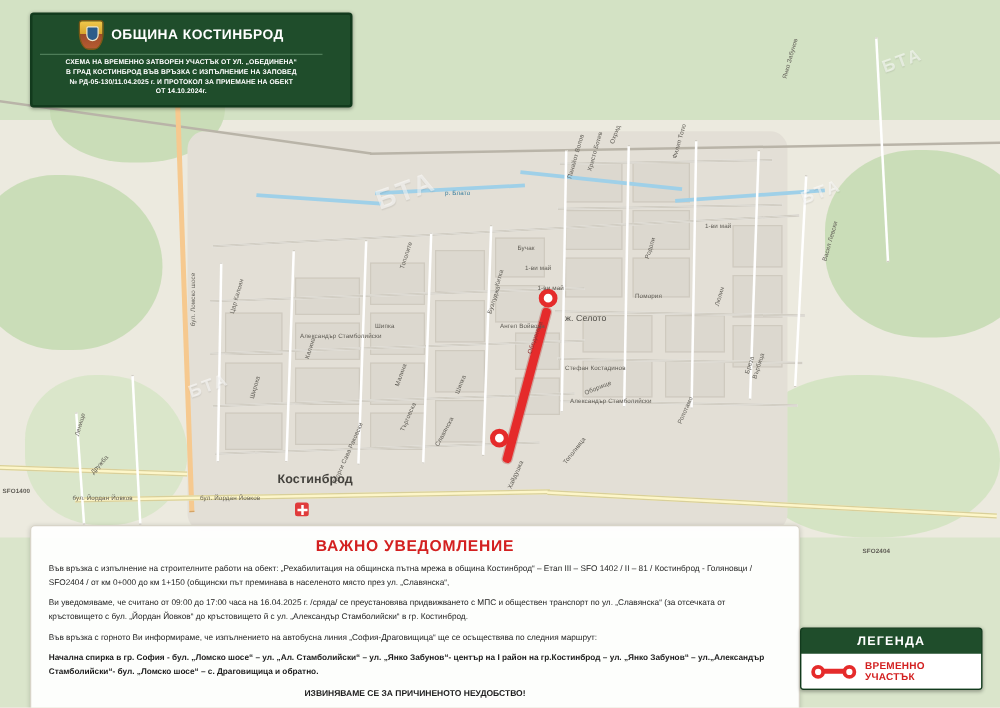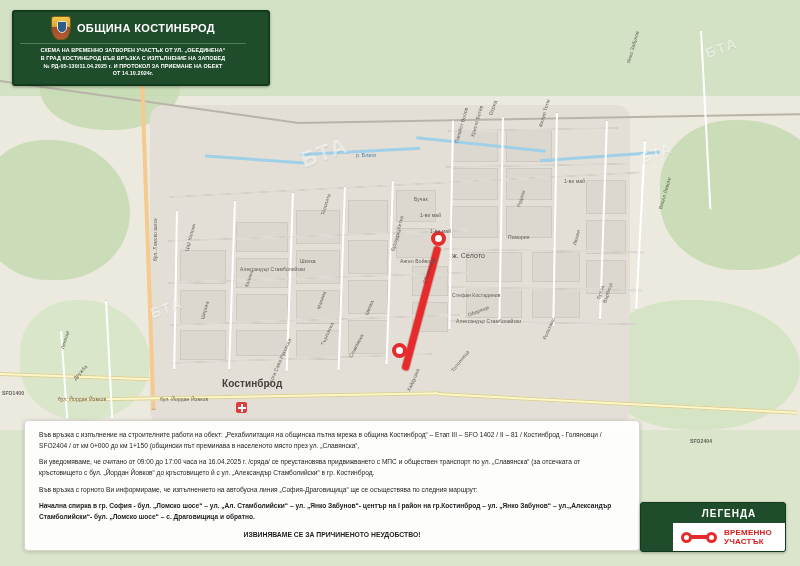--- a/index.html
+++ b/index.html
@@ -116,21 +116,21 @@
     position: absolute;
     width: 15px; height: 15px;
     border-radius: 50%;
     background: #ffffff;
     border: 4px solid #e52b2b;
   }
 
   
   #title-plaque {
     position: absolute;
-    left: 12px; top: 10px;
+    left: 24px; top: 10px;
     width: 258px;
     background: #1f4d2b;
     border: 2px solid #123a1d;
     border-radius: 3px;
     color: #fff;
     padding: 4px 22px 6px 6px;
     box-shadow: 0 1px 3px rgba(0,0,0,.35);
   }
   #title-plaque .head {
     text-align: center;
@@ -207,21 +207,20 @@
   
   #legend {
     position: absolute;
     right: 14px; bottom: 14px;
     width: 146px;
     background: #1f4d2b;
     border: 1px solid #123a1d;
     border-radius: 3px;
     overflow: hidden;
     box-shadow: 0 1px 3px rgba(0,0,0,.3);
-    padding-left: 32px;
   }
   #legend .title {
     color: #fff;
     font-size: 10px;
     font-weight: bold;
     letter-spacing: 1px;
     text-align: center;
     padding: 5px 0 4px 0;
   }
   #legend .row {
@@ -419,20 +418,21 @@
   </div>
   <div class="sub">
     <div>СХЕМА НА ВРЕМЕННО ЗАТВОРЕН УЧАСТЪК ОТ УЛ. „ОБЕДИНЕНА“</div>
     <div>В ГРАД КОСТИНБРОД ВЪВ ВРЪЗКА С ИЗПЪЛНЕНИЕ НА ЗАПОВЕД</div>
     <div>№ РД-05-130/11.04.2025 г. И ПРОТОКОЛ ЗА ПРИЕМАНЕ НА ОБЕКТ</div>
     <div>ОТ 14.10.2024г.</div>
   </div>
 </div>
 
 <div id="notice">
+  <h1>ВАЖНО УВЕДОМЛЕНИЕ</h1>
   <p>Във връзка с изпълнение на строителните работи на обект: „Рехабилитация на общинска пътна мрежа в община Костинброд“ – Етап III – SFO 1402 / II – 81 / Костинброд - Голяновци / SFO2404 / от км 0+000 до км 1+150 (общински път преминава в населеното място през ул. „Славянска“,</p>
   <p>Ви уведомяваме, че считано от 09:00 до 17:00 часа на 16.04.2025 г. /сряда/ се преустановява придвижването с МПС и обществен транспорт по ул. „Славянска“ (за отсечката от кръстовището с бул. „Йордан Йовков“ до кръстовището й с ул. „Александър Стамболийски“ в гр. Костинброд.</p>
   <p>Във връзка с горното Ви информираме, че изпълнението на автобусна линия „София-Драговищица“ ще се осъществява по следния маршрут:</p>
   <p class="lead">Начална спирка в гр. София - бул. „Ломско шосе“ – ул. „Ал. Стамболийски“ – ул. „Янко Забунов“- център на I район на гр.Костинброд – ул. „Янко Забунов“ – ул.„Александър Стамболийски“- бул. „Ломско шосе“ – с. Драговищица и обратно.</p>
   <p class="center">ИЗВИНЯВАМЕ СЕ ЗА ПРИЧИНЕНОТО НЕУДОБСТВО!</p>
 </div>
 
 <div id="legend">
   <div class="title">ЛЕГЕНДА</div>
   <div class="row">

